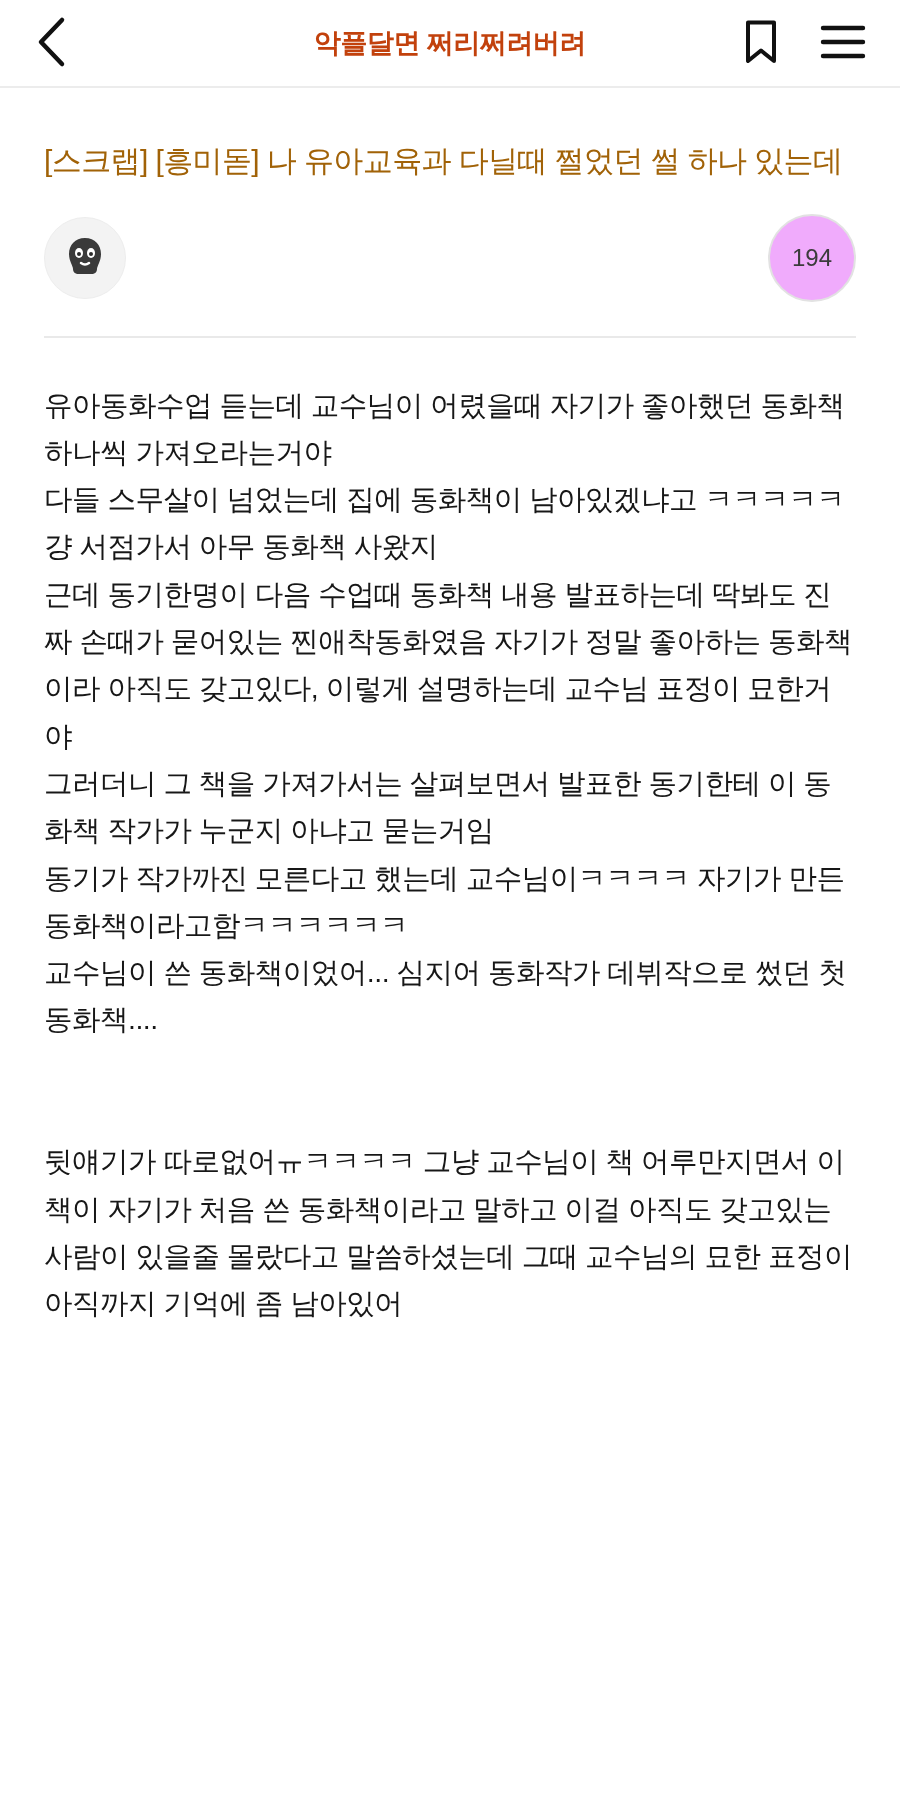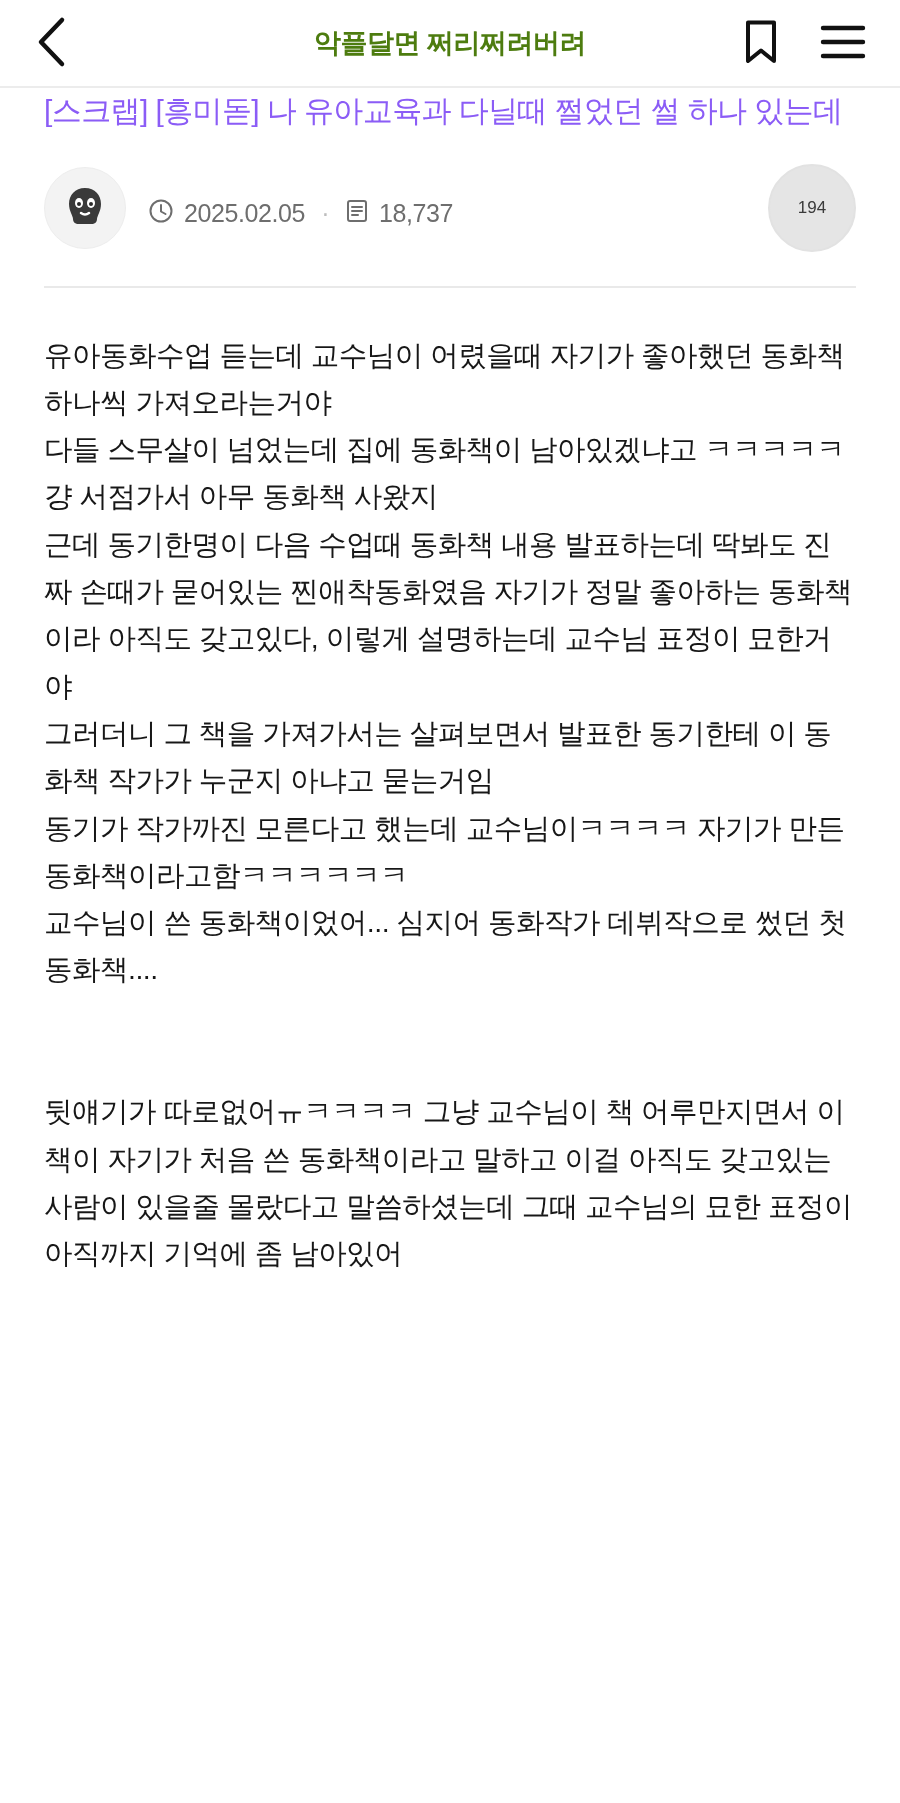--- a/index.html
+++ b/index.html
@@ -30,21 +30,21 @@
     align-items: center;
     flex: 0 0 auto;
   }
   .appbar-title {
     position: absolute;
     left: 0; right: 0;
     text-align: center;
     font-size: 27px;
     font-weight: 700;
     letter-spacing: -0.5px;
-    color: #4d7c0f;
+    color: #c2410c;
     pointer-events: none;
   }
   .appbar-right {
     margin-left: auto;
     display: flex;
     align-items: center;
     gap: 42px;
     z-index: 2;
   }
   .icon-btn {
@@ -57,25 +57,26 @@
     cursor: pointer;
     color: #111;
   }
 
   
   .article {
     padding: 0 44px;
   }
   .post-title {
     margin: 0;
+    padding-top: 50px;
     font-size: 30px;
     line-height: 1.52;
     font-weight: 500;
     letter-spacing: -0.6px;
-    color: #8b5cf6;
+    color: #a16207;
   }
 
   .meta-row {
     display: flex;
     align-items: center;
     padding: 30px 0 34px 0;
     border-bottom: 2px solid #e9e9e9;
     margin-bottom: 0;
   }
   .avatar {
@@ -117,23 +118,23 @@
   .meta-sub .views { margin-left: 10px; }
   .count-badge {
     flex: 0 0 auto;
     width: 88px;
     height: 88px;
     border-radius: 50%;
     border: 2px solid #e2e2e2;
     display: flex;
     align-items: center;
     justify-content: center;
-    font-size: 17px;
+    font-size: 24px;
     color: #3b3b3b;
-    background: #e5e5e5;
+    background: #f0abfc;
     cursor: pointer;
   }
 
   .post-body {
     padding-top: 44px;
     font-size: 28.5px;
     line-height: 1.66;
     letter-spacing: -0.5px;
     color: #171717;
     white-space: pre-wrap;
@@ -188,37 +189,20 @@
           <ellipse cx="20" cy="23" rx="4" ry="5" fill="#ffffff"></ellipse>
           <ellipse cx="32" cy="23" rx="4" ry="5" fill="#ffffff"></ellipse>
           <circle cx="20" cy="24" r="2" fill="#2b2b2b"></circle>
           <circle cx="32" cy="24" r="2" fill="#2b2b2b"></circle>
           <path d="M22 33 Q26 36 30 33" stroke="#ffffff" stroke-width="2.5" fill="none" stroke-linecap="round"></path>
         </svg>
       </span>
     </div>
 
     <div class="meta-text">
-      <div class="meta-sub">
-        <span>
-          <svg width="26" height="26" viewBox="0 0 26 26" fill="none" aria-hidden="true">
-            <circle cx="13" cy="13" r="10.5" stroke="#6e6e6e" stroke-width="2"></circle>
-            <path d="M13 7 V13.5 L17.5 16" stroke="#6e6e6e" stroke-width="2" stroke-linecap="round" stroke-linejoin="round"></path>
-          </svg>
-        </span>
-        <span class="date">2025.02.05</span>
-        <span class="meta-sep">·</span>
-        <span>
-          <svg width="24" height="26" viewBox="0 0 24 26" fill="none" aria-hidden="true">
-            <rect x="3" y="3" width="18" height="20" rx="2" stroke="#6e6e6e" stroke-width="2"></rect>
-            <path d="M7 9 H17 M7 13 H17 M7 17 H13" stroke="#6e6e6e" stroke-width="2" stroke-linecap="round"></path>
-          </svg>
-        </span>
-        <span class="views">18,737</span>
-      </div>
     </div>
 
     <div class="count-badge">194</div>
   </div>
 
   <div class="post-body">유아동화수업 듣는데 교수님이 어렸을때 자기가 좋아했던 동화책 하나씩 가져오라는거야
 다들 스무살이 넘었는데 집에 동화책이 남아있겠냐고 ㅋㅋㅋㅋㅋ 걍 서점가서 아무 동화책 사왔지
 근데 동기한명이 다음 수업때 동화책 내용 발표하는데 딱봐도 진짜 손때가 묻어있는 찐애착동화였음 자기가 정말 좋아하는 동화책이라 아직도 갖고있다, 이렇게 설명하는데 교수님 표정이 묘한거야
 그러더니 그 책을 가져가서는 살펴보면서 발표한 동기한테 이 동화책 작가가 누군지 아냐고 묻는거임
 동기가 작가까진 모른다고 했는데 교수님이ㅋㅋㅋㅋ 자기가 만든 동화책이라고함ㅋㅋㅋㅋㅋㅋ

